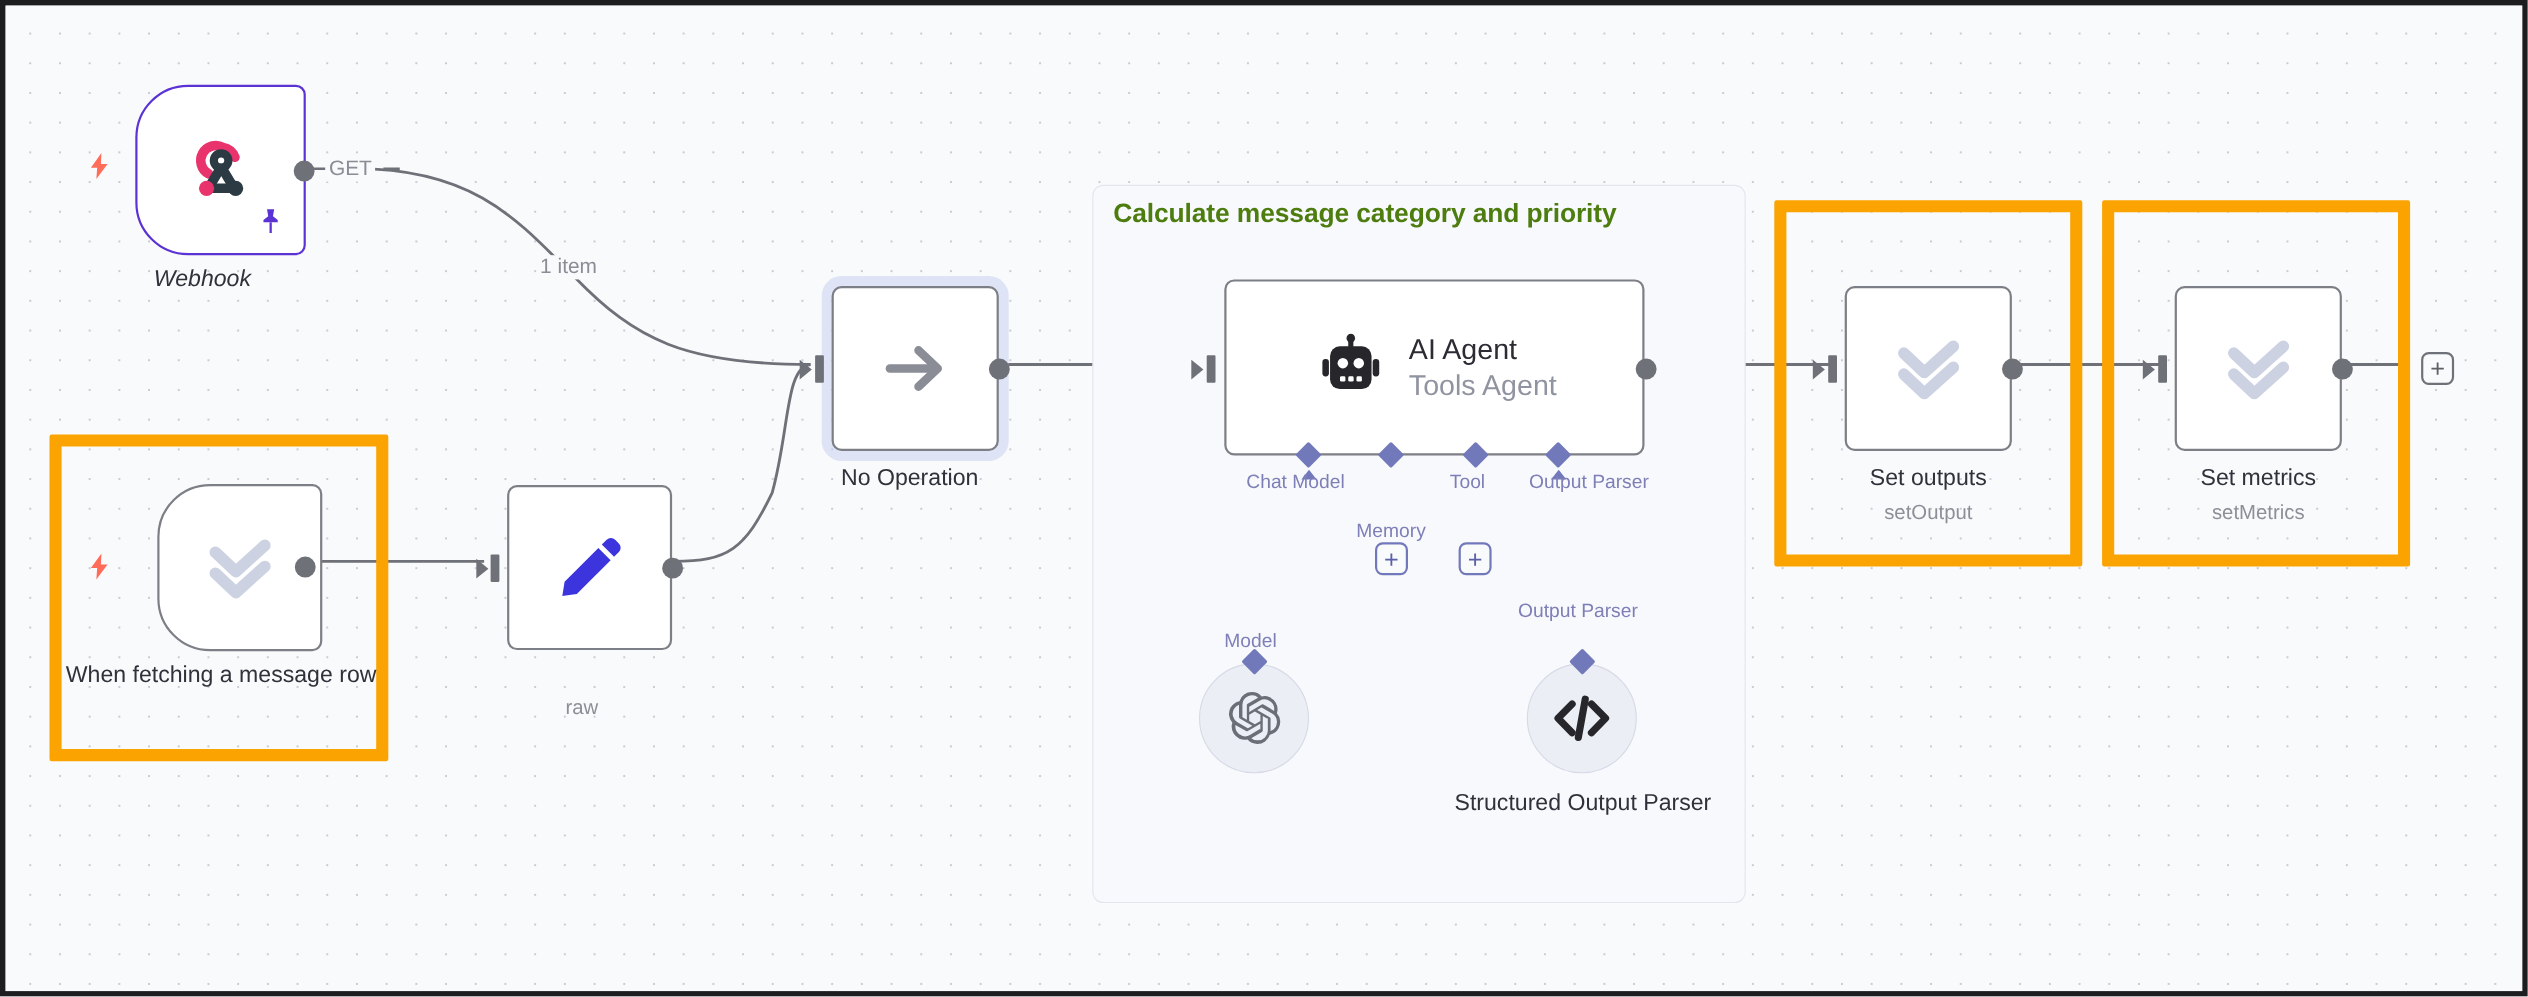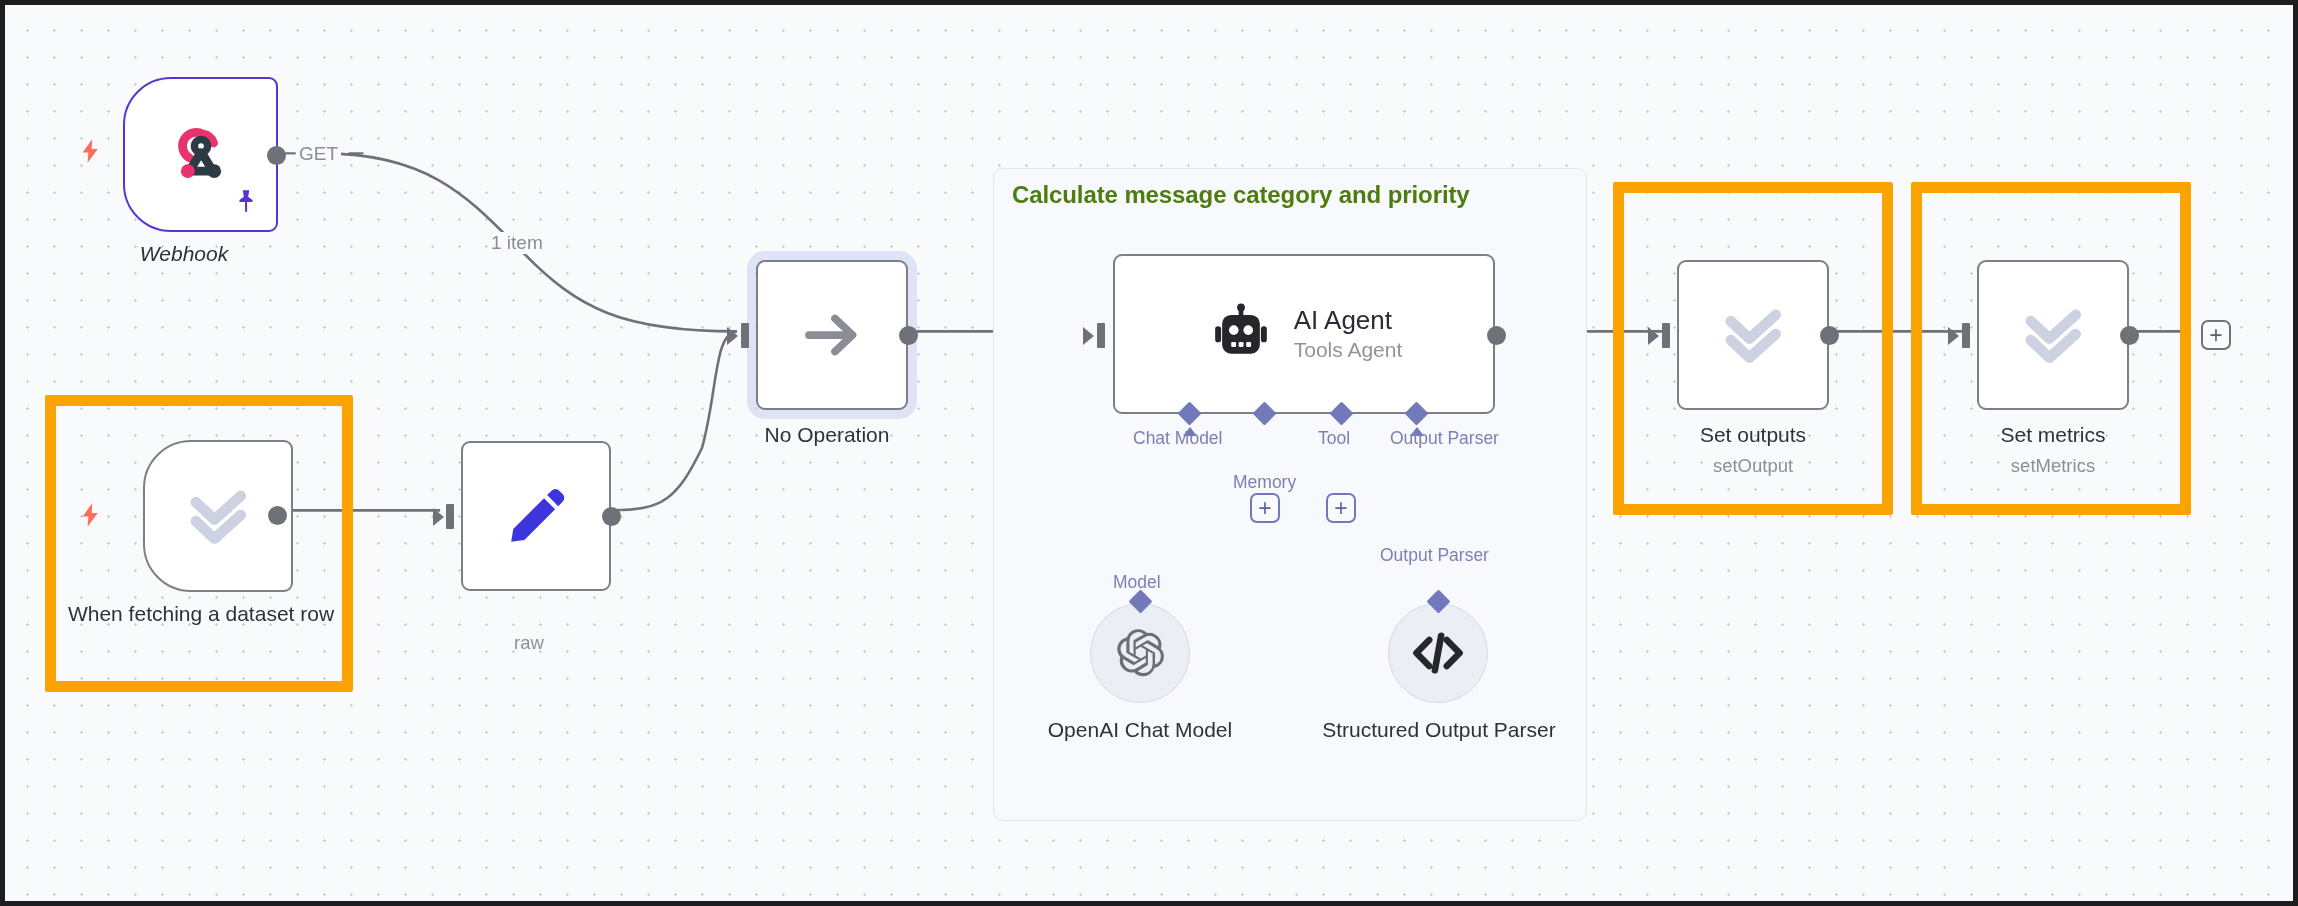--- a/index.html
+++ b/index.html
@@ -118,21 +118,21 @@
 
   
   .agent-inner {
     display: flex;
     align-items: center;
     gap: 22px;
     padding-left: 4px;
   }
   .agent-text { display: flex; flex-direction: column; line-height: 1.12; }
   .agent-title { font-size: 26px; color: #2b2c34; }
-  .agent-sub   { font-size: 21px; color: #9093a0; margin-top: 3px;}
+  .agent-sub   { font-size: 26px; color: #9093a0; margin-top: 3px;}
 
   
   .port-out {
     position: absolute;
     width: 19px; height: 19px;
     border-radius: 50%;
     background: #6f7179;
   }
   .port-in {
     position: absolute;
@@ -310,21 +310,21 @@
         <path d="M3.4 14.0 L10.6 20.8 L20.8 11.6" fill="none" stroke="#ccd2e2" stroke-width="4.1" stroke-linecap="round" stroke-linejoin="round"></path>
       </svg>
     </div>
   </div>
   <div class="bolt" style="left:72px; top:492px;">
     <svg width="27" height="36" viewBox="0 0 24 24">
       <path d="M13.5 1.5 L5 13.3 h5.1 L9.4 22.5 L18.5 10.3 h-5.4 z" fill="#ff6d5a"></path>
     </svg>
   </div>
   <div class="port-out" style="left:263px; top:501px;"></div>
-  <div class="node-label" style="left:196px; top:596px; width:300px;">When fetching a dataset row</div>
+  <div class="node-label" style="left:196px; top:596px; width:300px;">When fetching a message row</div>
 
   <div class="node" style="left:456px; top:436px; width:150px; height:150px;">
     <div class="node-box" style="width:150px; height:150px;">
       <svg width="62" height="62" viewBox="0 0 24 24">
         <path d="M3.2 17.0 L15.1 5.1 L19.4 9.4 L7.5 21.3 L2.4 22.0 z" fill="#3c35dd"></path>
         <path d="M16.3 3.9 L18.0 2.2 a2.1 2.1 0 0 1 3.0 0 l1.3 1.3 a2.1 2.1 0 0 1 0 3.0 L20.6 8.2 z" fill="#3c35dd"></path>
       </svg>
     </div>
   </div>
   <div class="port-in-arrow" style="left:428px; top:503px;"></div>
@@ -390,21 +390,20 @@
 
   <div class="sub-label" style="left:1108px; top:540px;margin-top:27px;">Model</div>
   <div class="sub-label" style="left:1375px; top:540px;">Output Parser</div>
 
   <div class="circle-node" style="left:1085px; top:598px;">
     <svg width="52" height="52" viewBox="0 0 24 24">
       <path d="M21.6 9.9a5.4 5.4 0 0 0-.47-4.45 5.48 5.48 0 0 0-5.9-2.63A5.42 5.42 0 0 0 11.1 1a5.48 5.48 0 0 0-5.23 3.8A5.42 5.42 0 0 0 2.25 7.4a5.48 5.48 0 0 0 .67 6.43 5.4 5.4 0 0 0 .47 4.45 5.48 5.48 0 0 0 5.9 2.63 5.42 5.42 0 0 0 4.13 1.84 5.48 5.48 0 0 0 5.23-3.81 5.42 5.42 0 0 0 3.62-2.62 5.48 5.48 0 0 0-.67-6.42zm-8.13 11.36a4.06 4.06 0 0 1-2.6-.94l.13-.07 4.32-2.5a.71.71 0 0 0 .35-.61v-6.1l1.83 1.06a.07.07 0 0 1 .3.05v5.05a4.08 4.08 0 0 1-4.07 4.06zM4.72 17.52a4.05 4.05 0 0 1-.48-2.72l.13.08 4.32 2.5a.7.7 0 0 0 .7 0l5.28-3.05v2.11a.07.07 0 0 1-.2.06L10.3 19.04a4.07 4.07 0 0 1-5.56-1.49zM3.58 8.1a4.05 4.05 0 0 1 2.12-1.78v5.14a.7.7 0 0 0 .35.6l5.26 3.04-1.83 1.06a.07.07 0 0 1-.06 0L5.05 13.63A4.07 4.07 0 0 1 3.58 8.1zm15.01 3.5-5.28-3.07 1.83-1.05a.07.07 0 0 1 .06 0l4.37 2.52a4.06 4.06 0 0 1-.62 7.33v-5.14a.7.7 0 0 0-.36-.6zm1.82-2.74-.13-.08-4.31-2.52a.7.7 0 0 0-.71 0L10 9.32V7.2a.07.07 0 0 1 .02-.06l4.37-2.52a4.06 4.06 0 0 1 6.03 4.2zM9 12.6l-1.83-1.06a.07.07 0 0 1-.03-.05V6.45a4.06 4.06 0 0 1 6.66-3.12l-.13.08L9.35 5.9a.71.71 0 0 0-.36.61zm.99-2.14 2.35-1.36 2.36 1.36v2.72l-2.35 1.36-2.36-1.36z" fill="#6b6d77"></path>
     </svg>
   </div>
   <div class="diamond" style="left:1127px; top:588px;"></div>
-  <div class="node-label" style="left:1135px; top:712px; width:330px;">OpenAI Chat Model</div>
 
   <div class="circle-node" style="left:1383px; top:598px;">
     <svg width="54" height="54" viewBox="0 0 24 24">
       <path d="M8.1 6.2 L2.4 12 L8.1 17.8" fill="none" stroke="#26262b" stroke-width="2.9" stroke-linecap="round" stroke-linejoin="round"></path>
       <path d="M15.9 6.2 L21.6 12 L15.9 17.8" fill="none" stroke="#26262b" stroke-width="2.9" stroke-linecap="round" stroke-linejoin="round"></path>
       <path d="M13.4 4.3 L10.6 19.7" fill="none" stroke="#26262b" stroke-width="2.9" stroke-linecap="round"></path>
     </svg>
   </div>
   <div class="diamond" style="left:1425px; top:588px;"></div>
   <div class="node-label" style="left:1434px; top:712px; width:250px;">Structured Output Parser</div>

